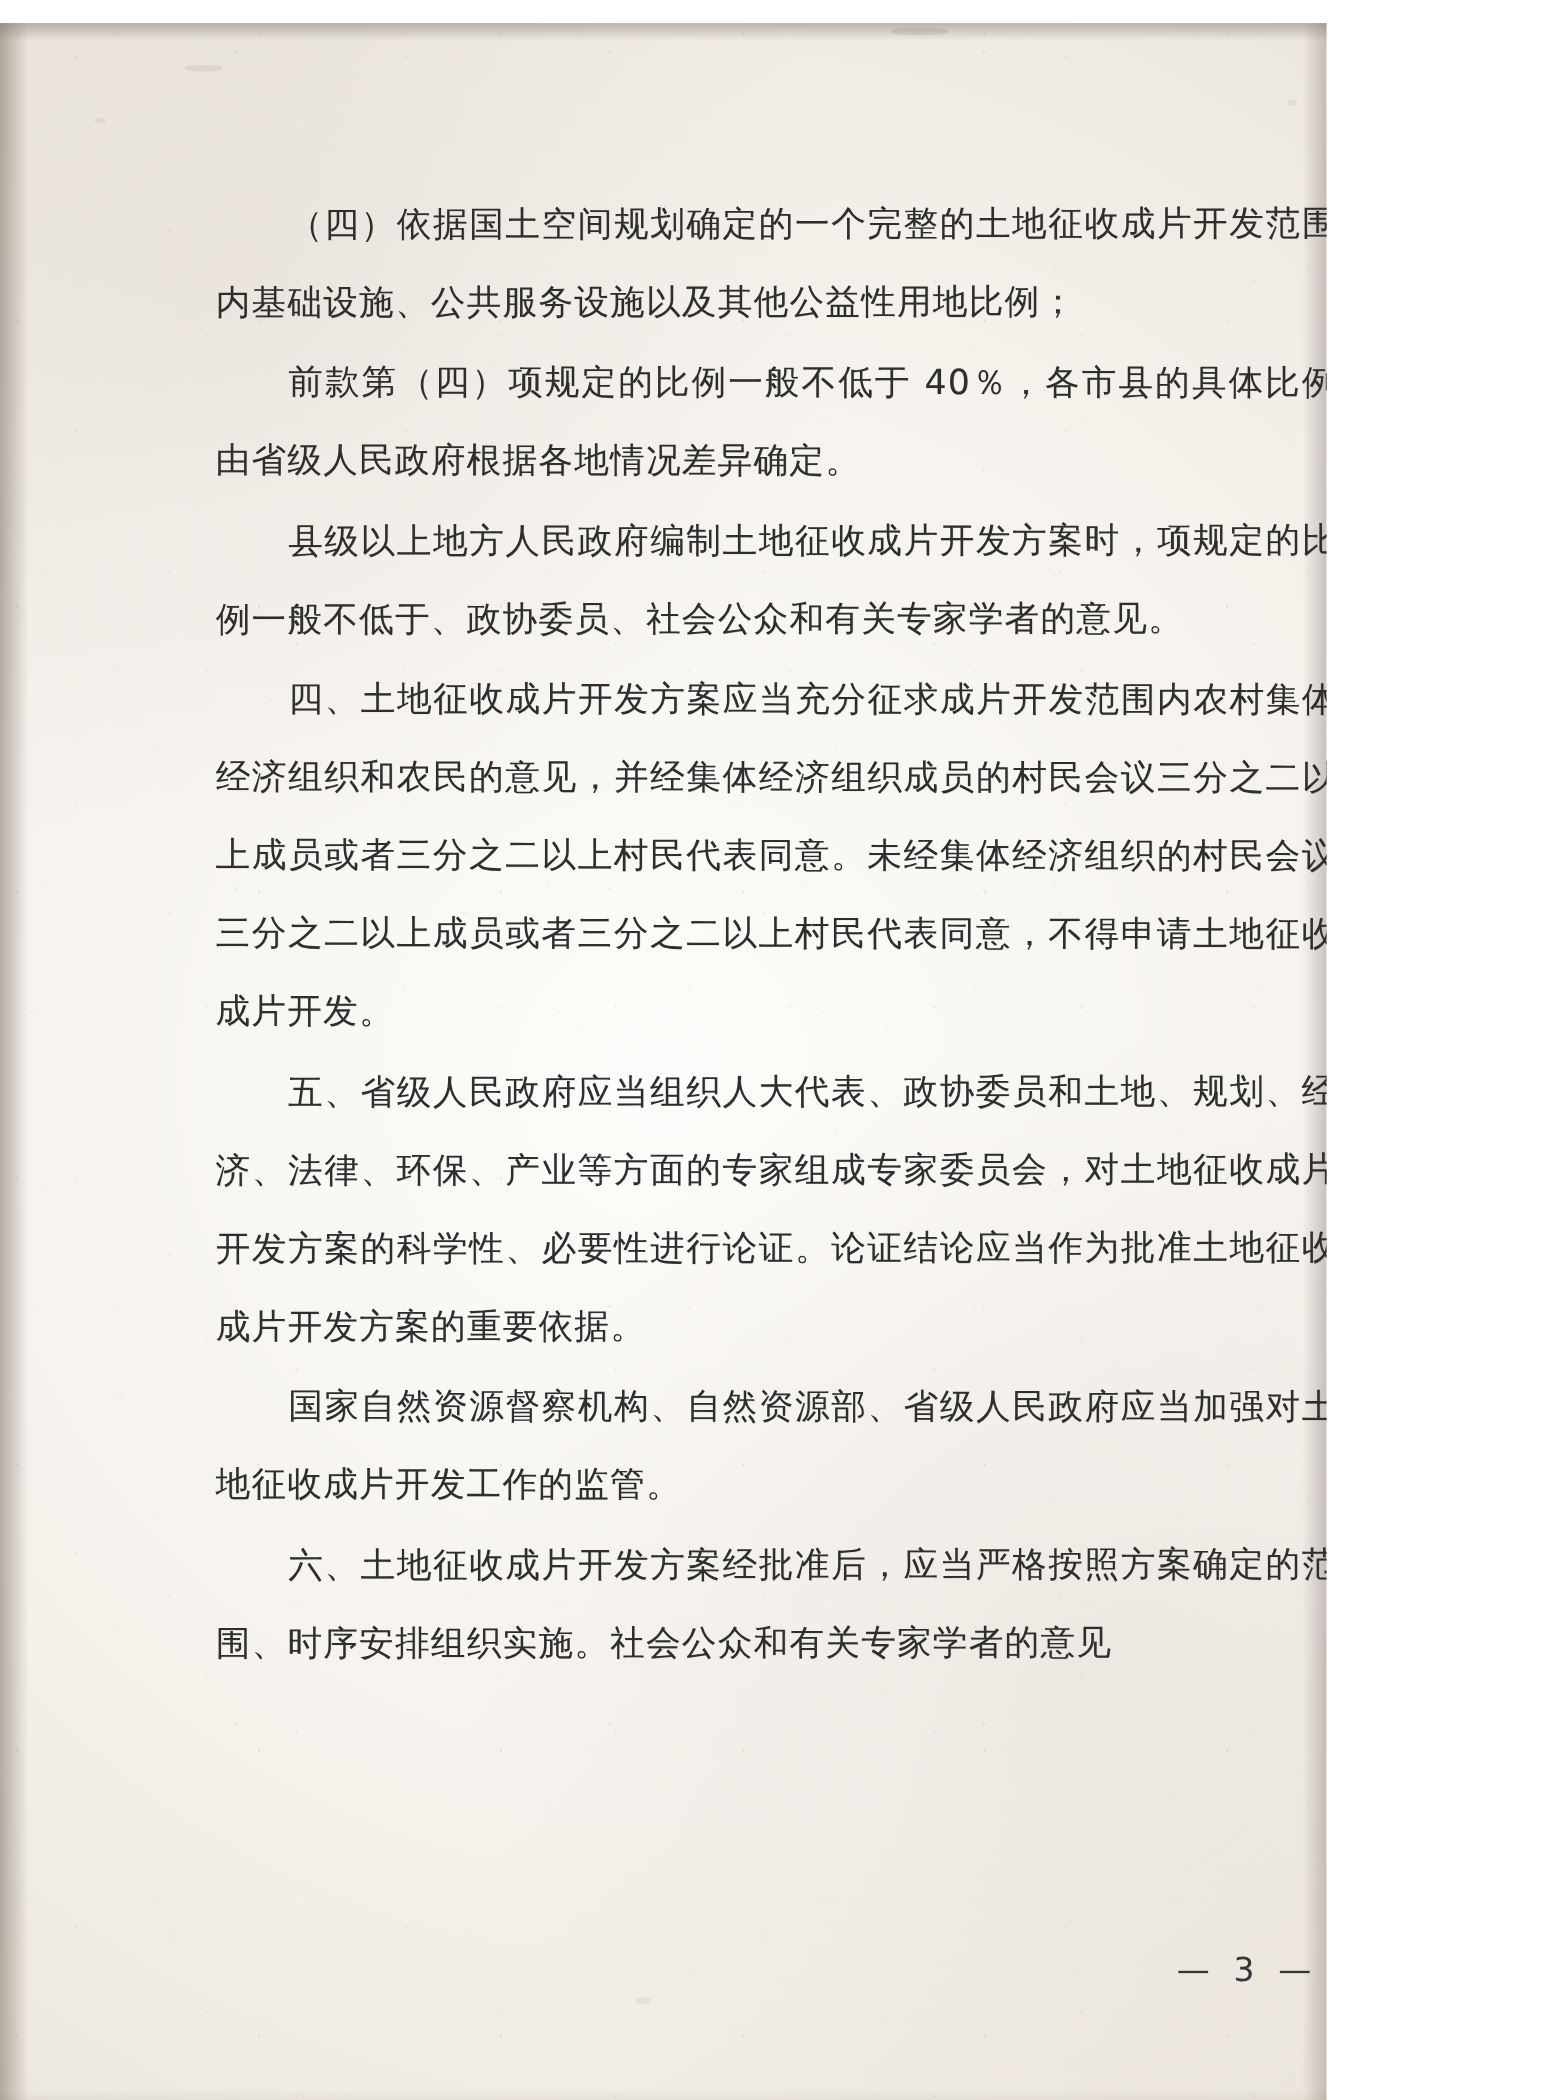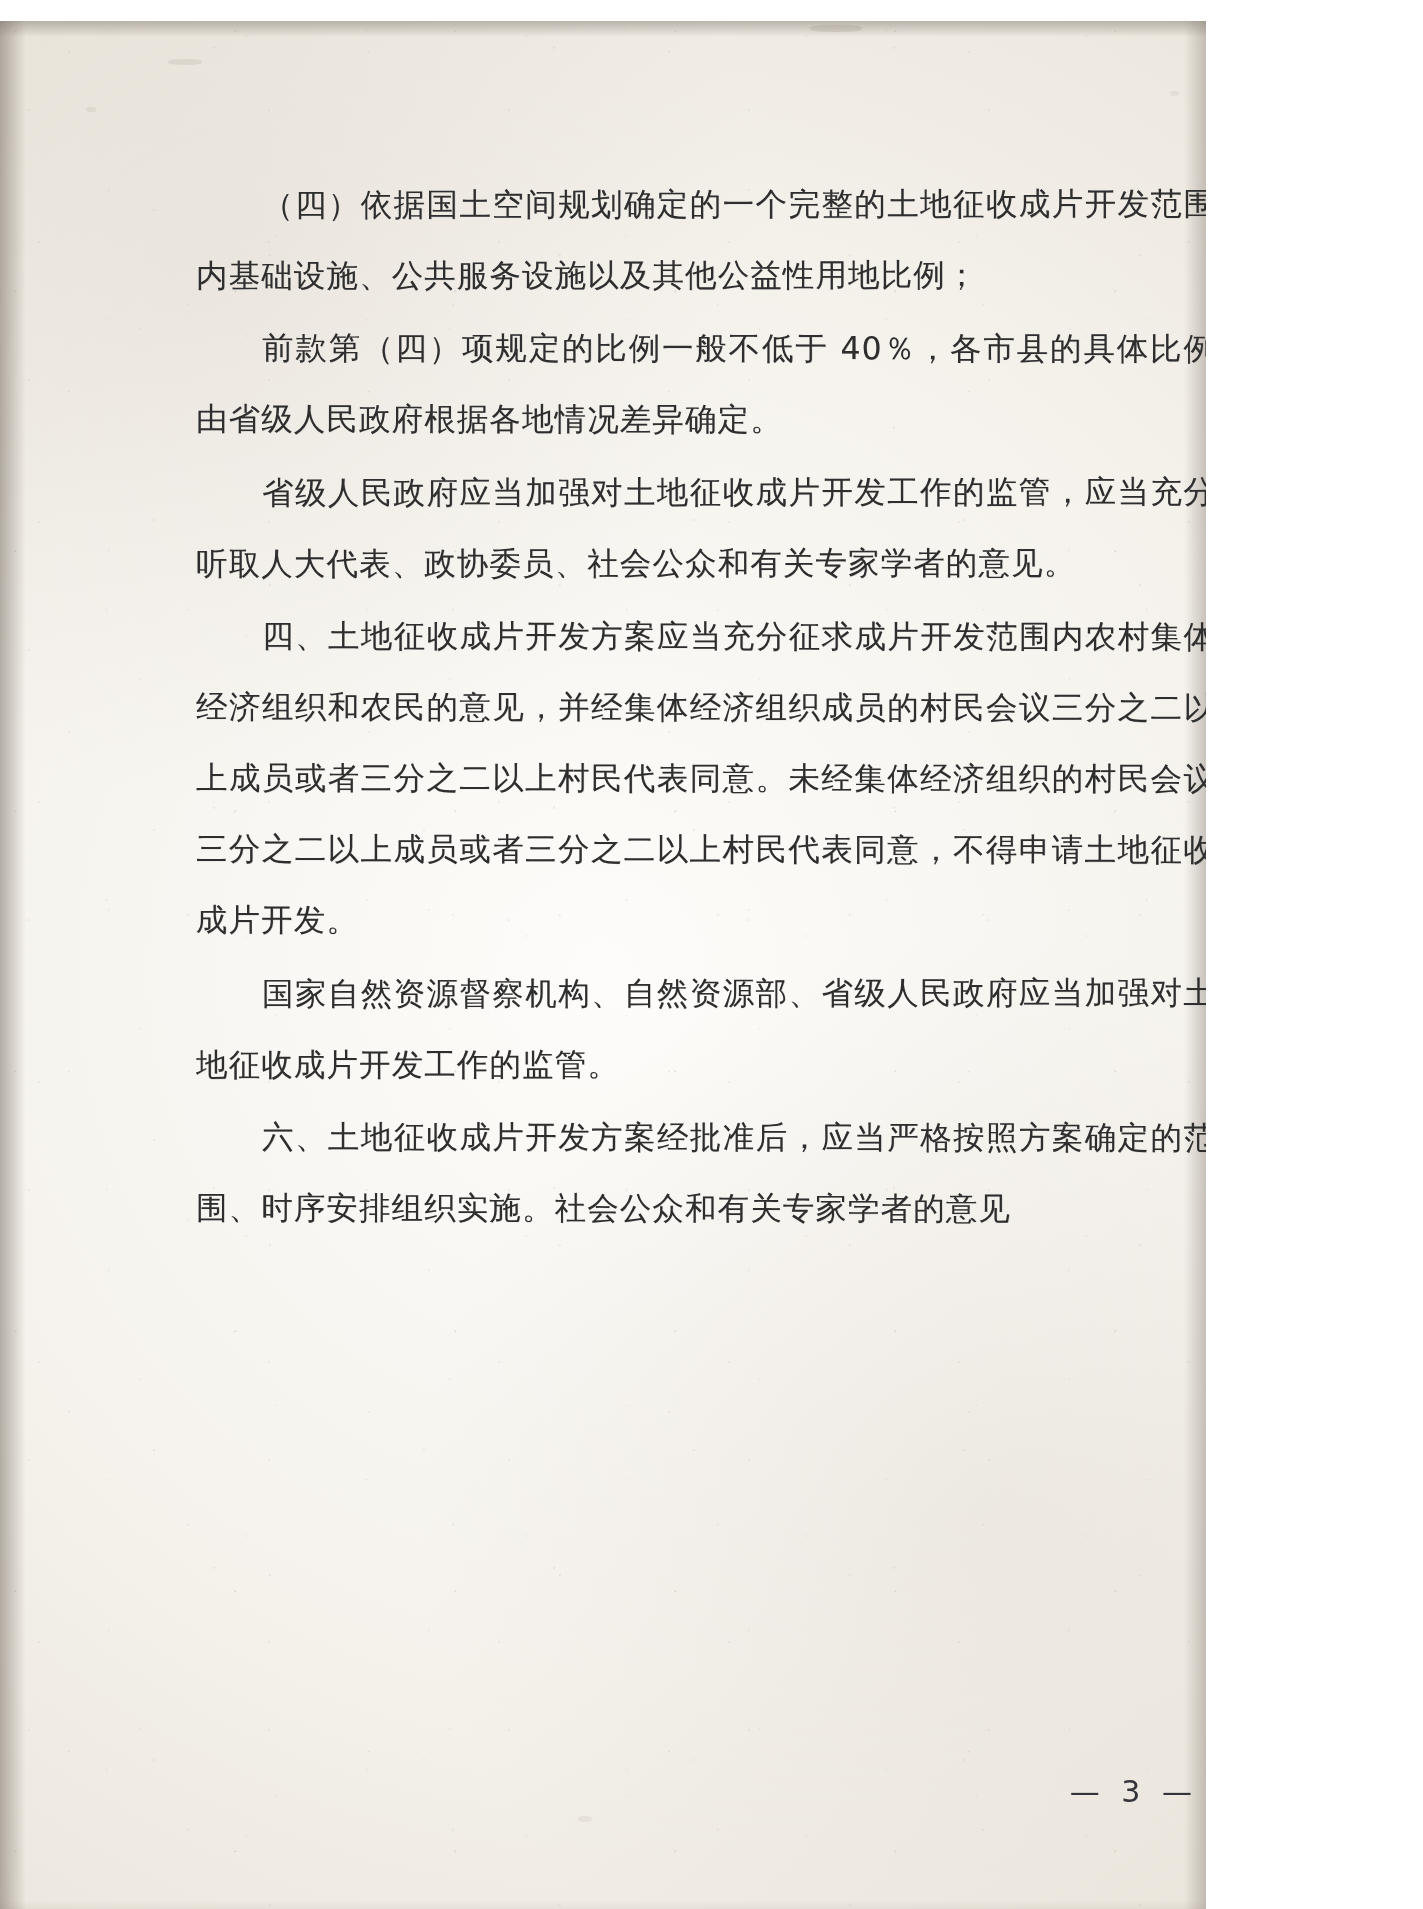--- a/index.html
+++ b/index.html
@@ -132,21 +132,22 @@
 
   <div class="stray" style="left:810px;top:4px;width:52px;height:7px;opacity:0.5;"></div>
   <div class="stray" style="left:168px;top:38px;width:34px;height:6px;opacity:0.35;"></div>
   <div class="stray" style="left:86px;top:86px;width:10px;height:5px;opacity:0.3;"></div>
   <div class="stray" style="left:1170px;top:70px;width:9px;height:5px;opacity:0.25;"></div>
   <div class="stray" style="left:578px;top:1795px;width:14px;height:6px;opacity:0.25;"></div>
 
   <div id="doc-body">
     <p class="para">（四）依据国土空间规划确定的一个完整的土地征收成片开发范围内基础设施、公共服务设施以及其他公益性用地比例；</p>
     <p class="para">前款第（四）项规定的比例一般不低于 40％，各市县的具体比例由省级人民政府根据各地情况差异确定。</p>
-    <p class="para">省级人民政府应当加强对土地征收成片开发工作的监管，应当充分听取人大代表、政协委员、社会公众和有关专家学者的意见。</p>
+    <p class="para">县级以上地方人民政府编制土地征收成片开发方案时，项规定的比例一般不低于、政协委员、社会公众和有关专家学者的意见。</p>
     <p class="para">四、土地征收成片开发方案应当充分征求成片开发范围内农村集体经济组织和农民的意见，并经集体经济组织成员的村民会议三分之二以上成员或者三分之二以上村民代表同意。未经集体经济组织的村民会议三分之二以上成员或者三分之二以上村民代表同意，不得申请土地征收成片开发。</p>
+    <p class="para">五、省级人民政府应当组织人大代表、政协委员和土地、规划、经济、法律、环保、产业等方面的专家组成专家委员会，对土地征收成片开发方案的科学性、必要性进行论证。论证结论应当作为批准土地征收成片开发方案的重要依据。</p>
     <p class="para">国家自然资源督察机构、自然资源部、省级人民政府应当加强对土地征收成片开发工作的监管。</p>
     <p class="para">六、土地征收成片开发方案经批准后，应当严格按照方案确定的范围、时序安排组织实施。社会公众和有关专家学者的意见</p>
 
     <div id="page-number">— 3 —</div>
   </div>
 
 </div>
 
 </body></html>

